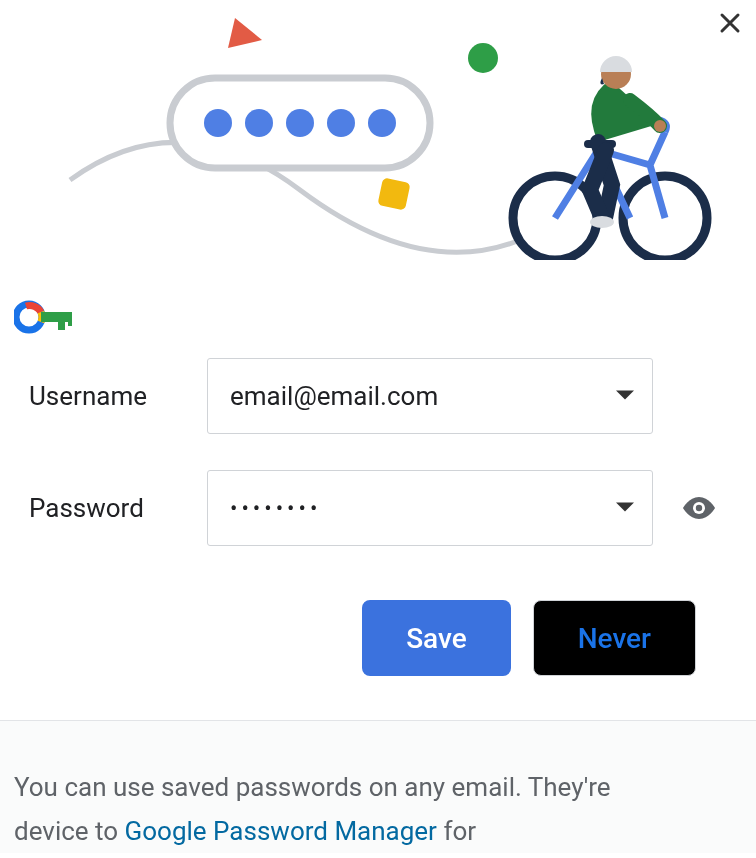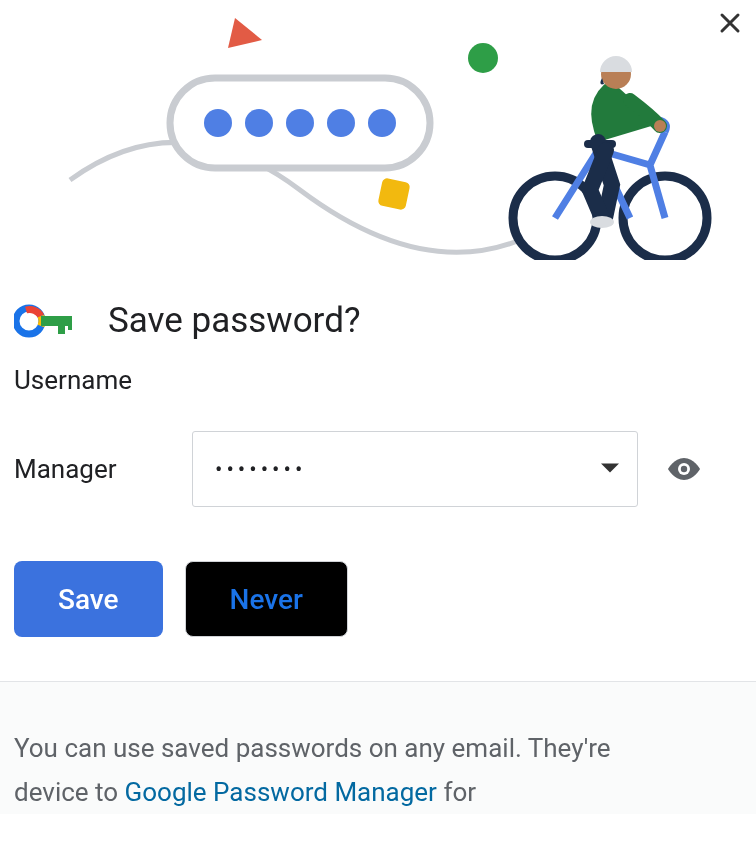--- a/index.html
+++ b/index.html
@@ -46,20 +46,21 @@
   }
   .form-row {
     display: flex;
     align-items: center;
     margin-bottom: 36px;
   }
   .label {
     width: 178px;
     font-size: 26px;
     color: #202124;
+    margin-left: 15px;
   }
   .field-wrap {
     position: relative;
     flex: 0 0 446px;
   }
   .field {
     width: 100%;
     height: 76px;
     border: 1.5px solid #d0d3d7;
     border-radius: 3px;
@@ -88,20 +89,21 @@
     pointer-events: none;
   }
   .eye {
     margin-left: 28px;
     cursor: pointer;
     display: flex;
     align-items: center;
   }
   .actions {
     display: flex;
+    justify-content: flex-end;
     gap: 22px;
     padding: 18px 60px 44px 14px;
   }
   .btn {
     height: 76px;
     border-radius: 8px;
     font-size: 28px;
     font-weight: 500;
     padding: 0 44px;
     cursor: pointer;
@@ -189,30 +191,37 @@
   <span class="key-icon">
     <svg width="60" height="34" viewBox="0 0 60 34">
       <circle cx="15" cy="17" r="13" fill="none" stroke="#1a73e8" stroke-width="7"></circle>
       <path d="M12 6 A13 13 0 0 1 27 12" stroke="#ea4335" stroke-width="7" fill="none"></path>
       <path d="M27 12 A13 13 0 0 1 27 22" stroke="#fbbc04" stroke-width="7" fill="none"></path>
       <rect x="27" y="12" width="28" height="10" fill="#2e9e47"></rect>
       <rect x="44" y="12" width="7" height="18" fill="#2e9e47"></rect>
       <rect x="54" y="12" width="4" height="14" fill="#2e9e47"></rect>
     </svg>
   </span>
-  <div class="title">Save password?</div>
 </div>
 
 <div class="form">
   <div class="form-row">
     <div class="label">Username</div>
+    <div class="field-wrap">
+      <input class="field" type="text" value="email@email.com" style="">
+      <span class="chev">
+        <svg width="20" height="12" viewBox="0 0 20 12">
+            <path d="M1 1 L10 10 L19 1" fill="#333"></path>
+          </svg>
+      </span>
+    </div>
   </div>
 
   <div class="form-row">
-    <div class="label">Manager</div>
+    <div class="label">Password</div>
     <div class="field-wrap">
       <input class="field pw-field" type="text" value="••••••••" style="">
       <span class="chev-pw">
         <svg width="20" height="12" viewBox="0 0 20 12">
             <path d="M1 1 L10 10 L19 1" fill="#333"></path>
           </svg>
       </span>
     </div>
     <span class="eye">
       <svg width="36" height="26" viewBox="0 0 36 26">

